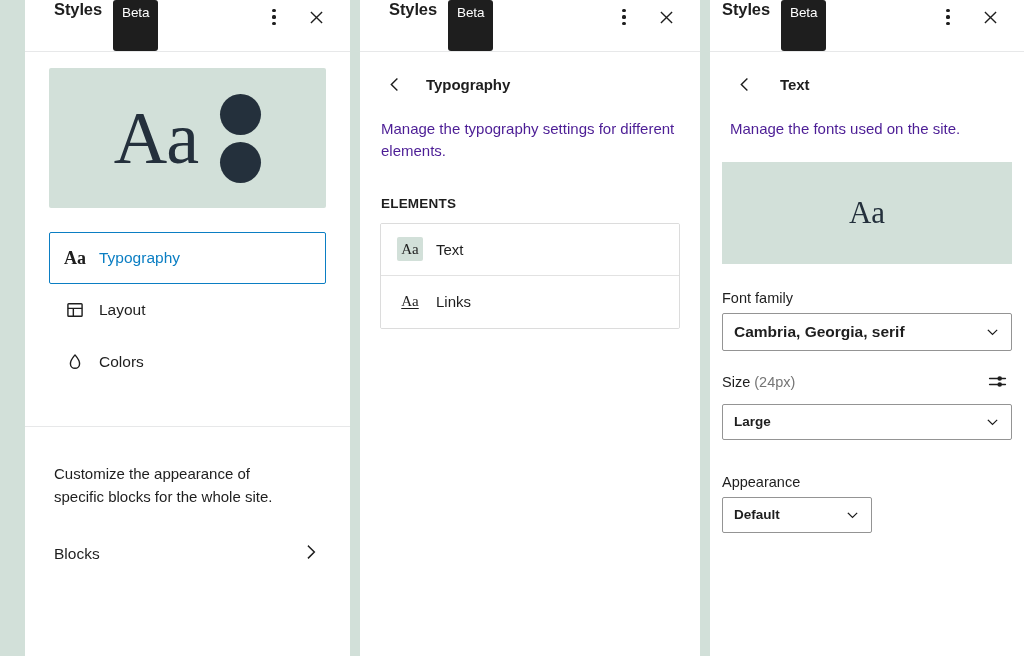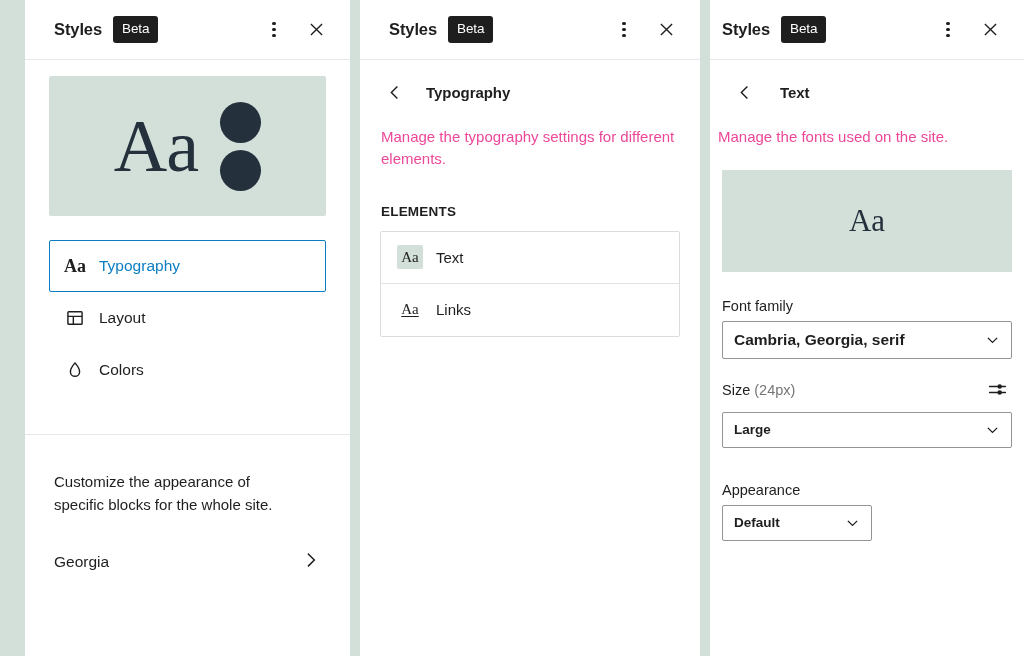--- a/index.html
+++ b/index.html
@@ -21,23 +21,22 @@
     top: 0; bottom: 0;
     background: #ffffff;
     overflow: hidden;
   }
   #panel-styles-root  { left: 25px;  width: 325px; }
   #panel-typography   { left: 360px; width: 340px; }
   #panel-text         { left: 710px; width: 314px; }
 
   
   .panel-header {
-    height: 60px;
-    display: flex;
-    align-items: center;
+    height: 52px;
+    display: flex;
     padding: 0 17px 0 29px;
     border-bottom: 1px solid #e7e8e9;
     background: #fff;
   }
   #panel-text .panel-header { padding-left: 12px; }
   .header-title {
     font-size: 16.5px;
     font-weight: 600;
     color: #1e1e1e;
     letter-spacing: -0.1px;
@@ -172,23 +171,23 @@
     font-weight: 700;
     color: #1e1e1e;
     margin-left: 14px;
     letter-spacing: -0.05px;
   }
   #panel-text .subnav-title { margin-left: 18px; }
   .panel-desc {
     padding: 10px 22px 0 21px;
     font-size: 15px;
     line-height: 1.45;
-    color: #ec4899;
-  }
-  #panel-text .panel-desc { padding-left: 8px; padding-right: 14px; }
+    color: #4c1d95;
+  }
+  #panel-text .panel-desc { padding-left: 20px; padding-right: 14px; }
 
   
   .section-label {
     margin: 34px 22px 12px 21px;
     font-size: 13.5px;
     font-weight: 600;
     color: #1e1e1e;
     letter-spacing: 0.2px;
   }
   .element-list {
@@ -365,21 +364,21 @@
           <span class="nav-label">Colors</span>
         </button>
 
       </div>
 
       <div class="panel-divider"></div>
 
       <div class="blocks-section">
         <p class="blocks-desc">Customize the appearance of specific blocks for the whole site.</p>
         <button class="blocks-row">
-          <span class="blocks-label">Georgia</span>
+          <span class="blocks-label">Blocks</span>
           <span>
             <svg width="20" height="20" viewBox="0 0 24 24" fill="none">
               <path d="M9 5 L16 12 L9 19" stroke="#1e1e1e" stroke-width="1.8" stroke-linecap="square"></path>
             </svg>
           </span>
         </button>
       </div>
 
     </div>
   </div>

